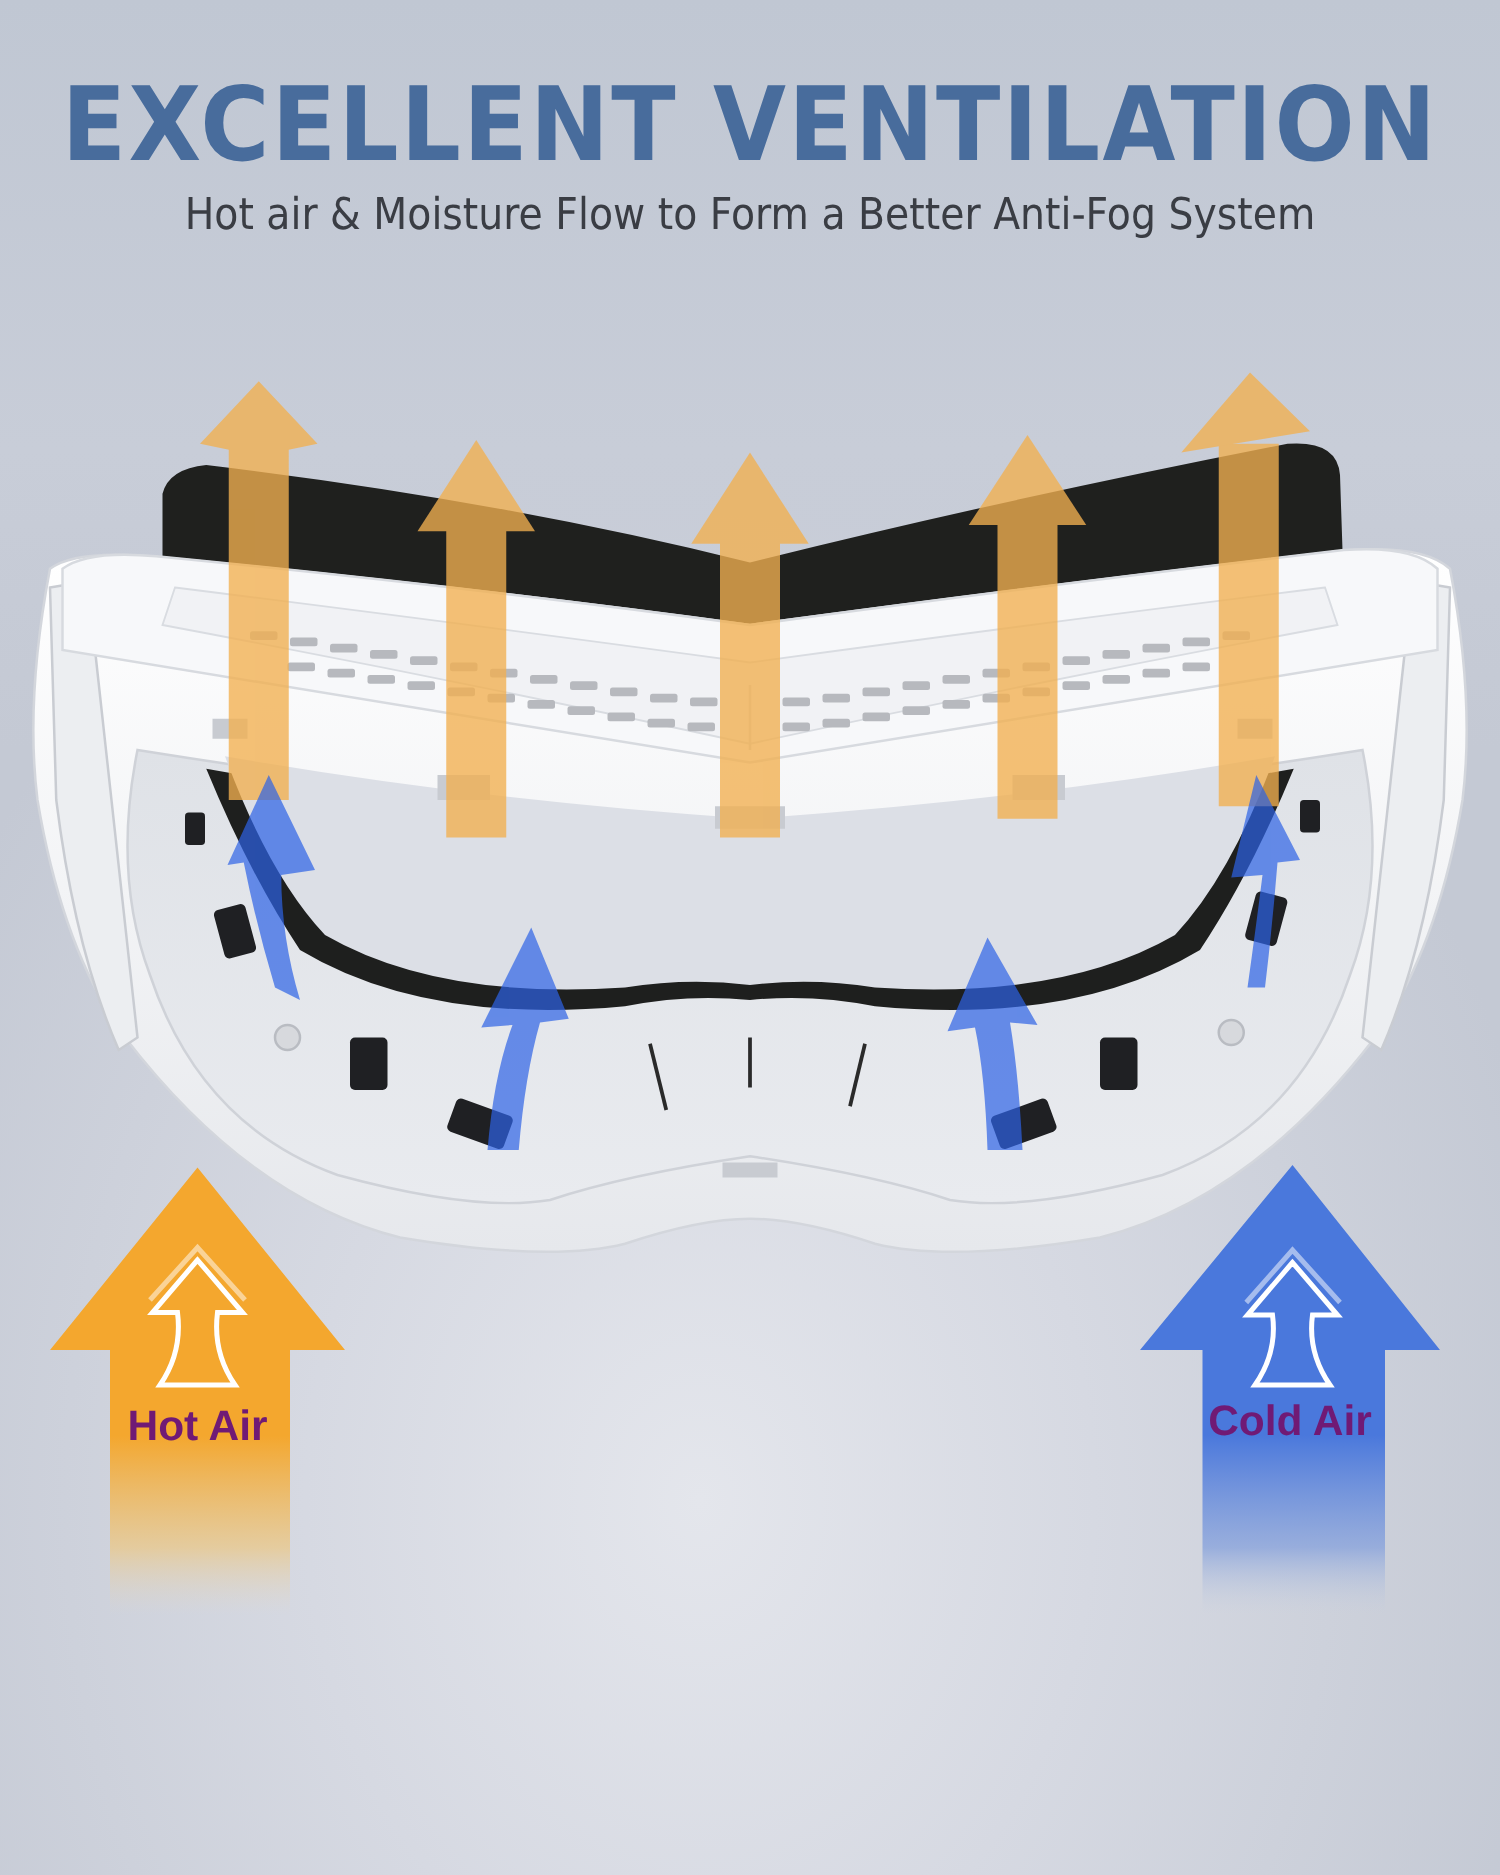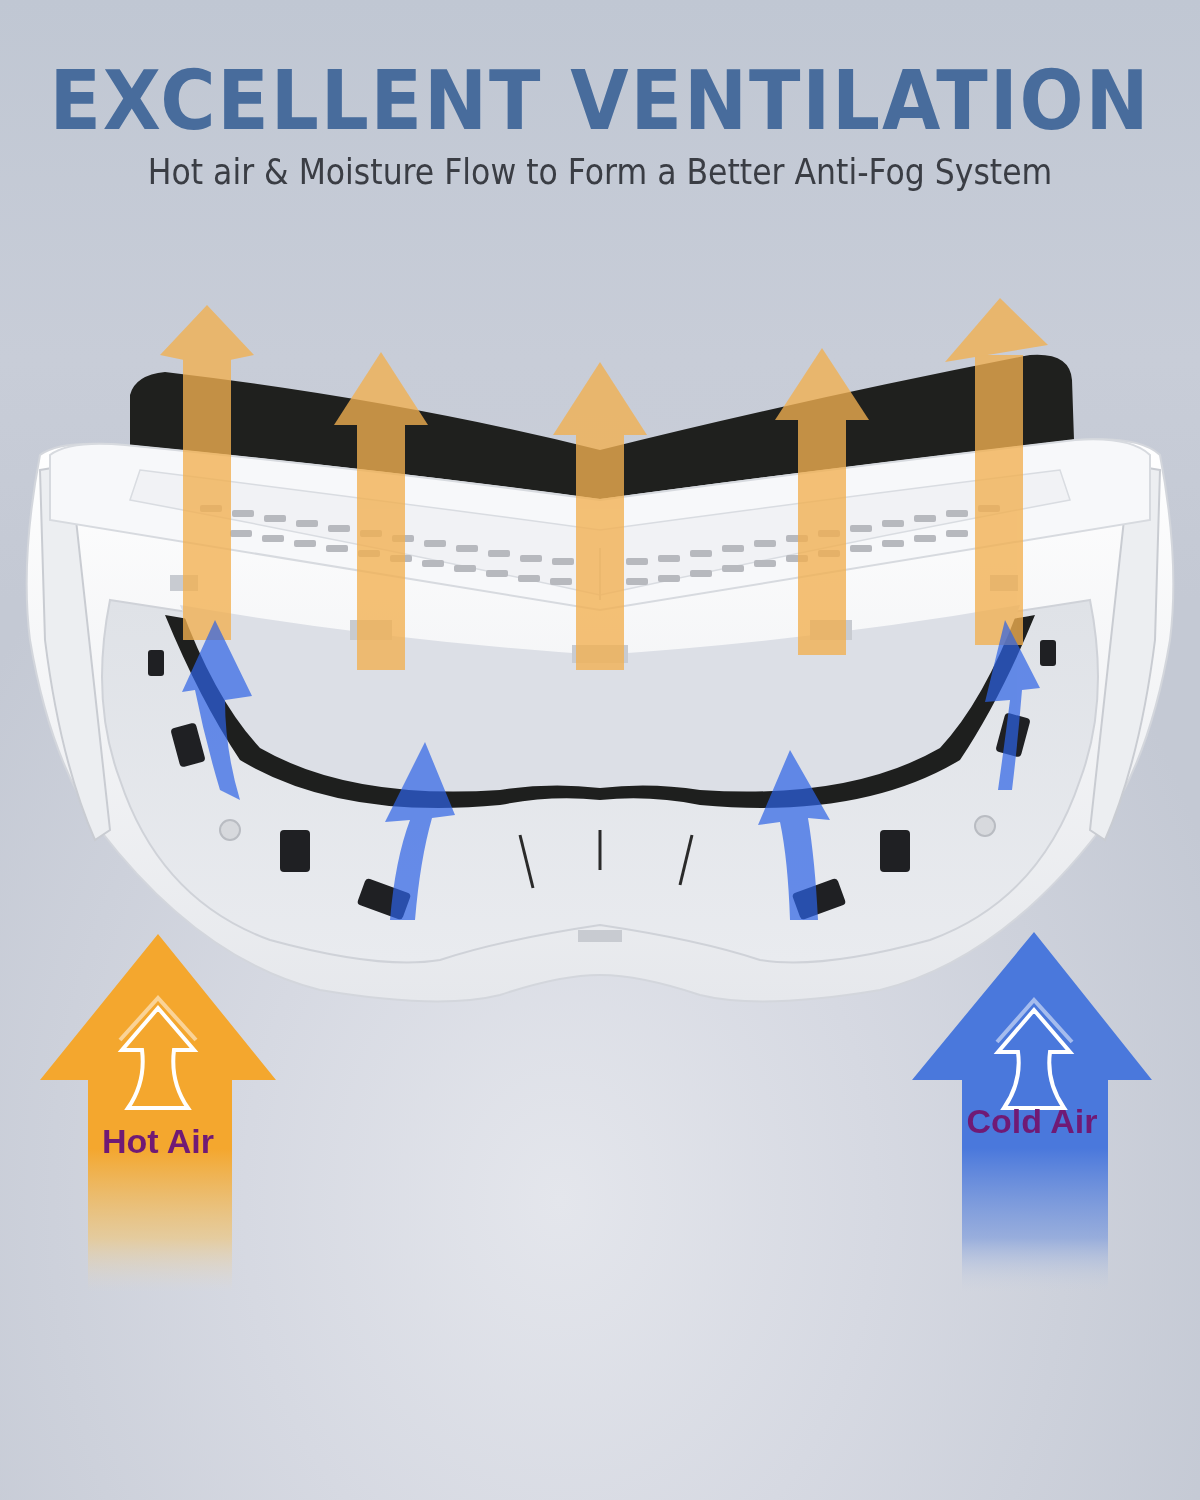--- a/index.html
+++ b/index.html
@@ -200,14 +200,14 @@
         <stop offset="0.85" stop-color="#8aa4dc" stop-opacity="0.8"></stop>
         <stop offset="1" stop-color="#c6cfe0" stop-opacity="0"></stop>
       </linearGradient>
     </defs>
     <polygon points="122,2 240,150 196,150 196,362 50,362 50,150 0,150" fill="url(#coldFade)"></polygon>
     <g fill="none" stroke="#ffffff" stroke-width="4">
       <path d="M85 112 L122 70 L160 112" stroke-opacity="0.5"></path>
       <path d="M122 80 L86 122 L106 122 Q110 152 92 178 L152 178 Q134 152 138 122 L158 122 Z"></path>
     </g>
   </svg>
-  <div class="badge-label" style="top:172px;">Cold Air</div>
+  <div class="badge-label" style="top:188px;">Cold Air</div>
 </div>
 
 </body></html>

